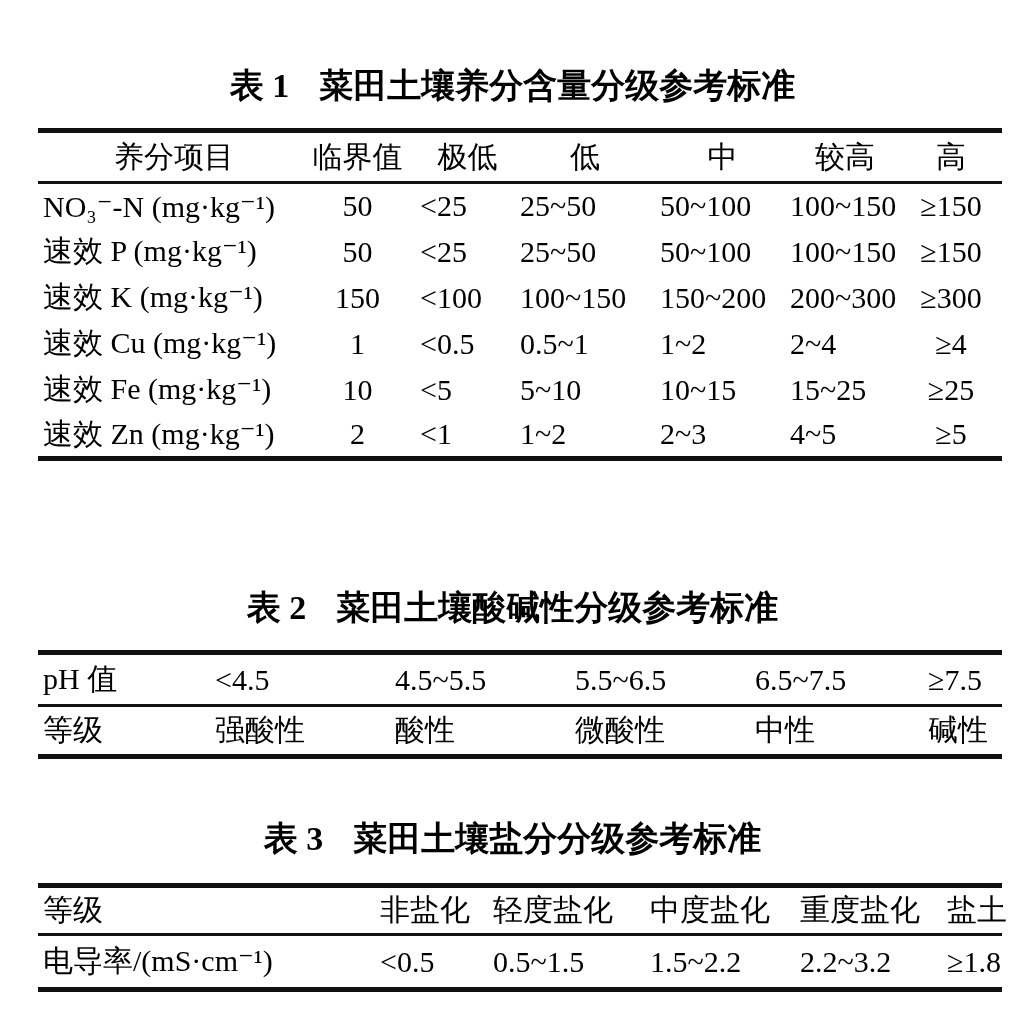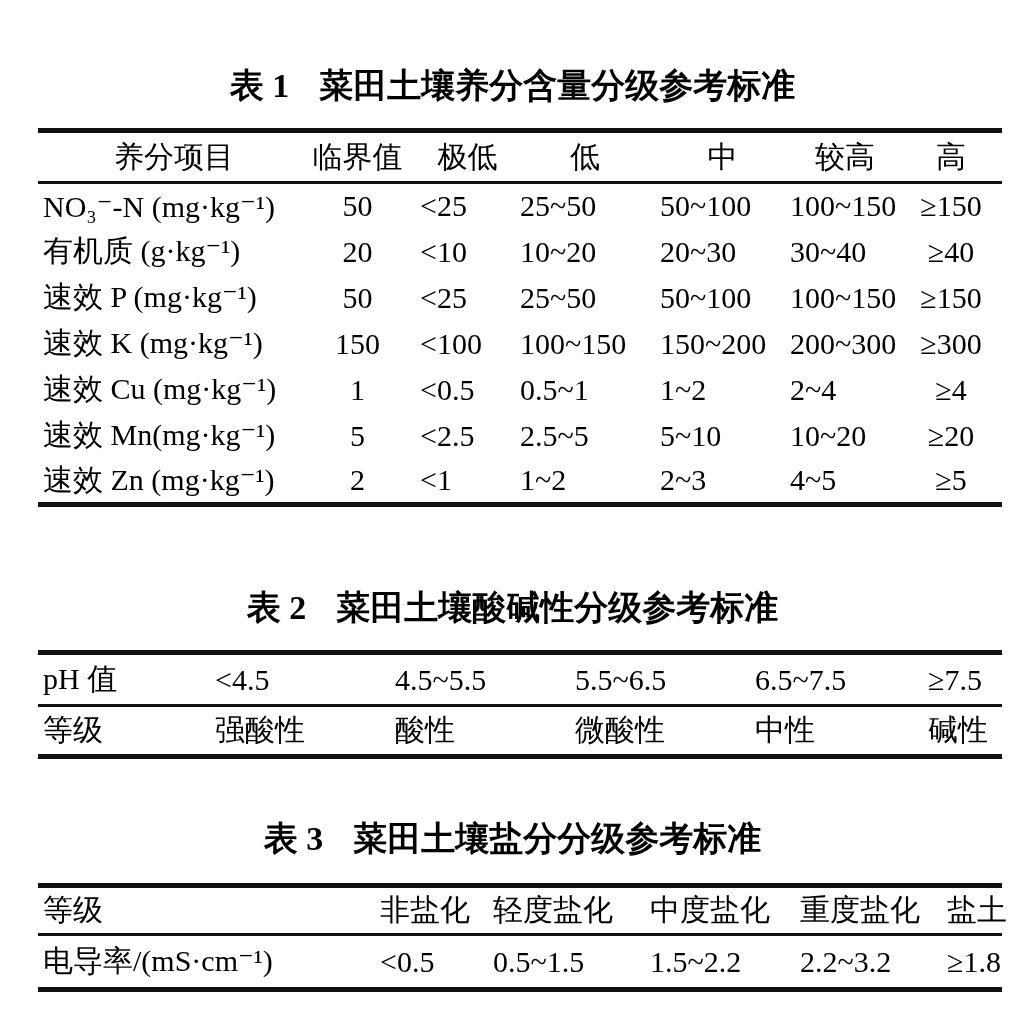--- a/index.html
+++ b/index.html
@@ -106,29 +106,20 @@
         <tr>
           <td class="pl5">NO₃⁻-N (mg·kg⁻¹)</td>
           <td class="ac">50</td>
           <td class="pl10">&lt;25</td>
           <td class="pl5">25~50</td>
           <td class="pl10">50~100</td>
           <td class="pl5">100~150</td>
           <td class="ac">≥150</td>
         </tr>
         <tr>
-          <td class="pl5">有机质 (g·kg⁻¹)</td>
-          <td class="ac">20</td>
-          <td class="pl10">&lt;10</td>
-          <td class="pl5">10~20</td>
-          <td class="pl10">20~30</td>
-          <td class="pl5">30~40</td>
-          <td class="ac">≥40</td>
-        </tr>
-        <tr>
           <td class="pl5">速效 P (mg·kg⁻¹)</td>
           <td class="ac">50</td>
           <td class="pl10">&lt;25</td>
           <td class="pl5">25~50</td>
           <td class="pl10">50~100</td>
           <td class="pl5">100~150</td>
           <td class="ac">≥150</td>
         </tr>
         <tr>
           <td class="pl5">速效 K (mg·kg⁻¹)</td>
@@ -142,27 +133,27 @@
         <tr>
           <td class="pl5">速效 Cu (mg·kg⁻¹)</td>
           <td class="ac">1</td>
           <td class="pl10">&lt;0.5</td>
           <td class="pl5">0.5~1</td>
           <td class="pl10">1~2</td>
           <td class="pl5">2~4</td>
           <td class="ac">≥4</td>
         </tr>
         <tr>
-          <td class="pl5">速效 Mn(mg·kg⁻¹)</td>
-          <td class="ac">5</td>
-          <td class="pl10">&lt;2.5</td>
-          <td class="pl5">2.5~5</td>
-          <td class="pl10">5~10</td>
-          <td class="pl5">10~20</td>
-          <td class="ac">≥20</td>
+          <td class="pl5">速效 Fe (mg·kg⁻¹)</td>
+          <td class="ac">10</td>
+          <td class="pl10">&lt;5</td>
+          <td class="pl5">5~10</td>
+          <td class="pl10">10~15</td>
+          <td class="pl5">15~25</td>
+          <td class="ac">≥25</td>
         </tr>
         <tr>
           <td class="pl5">速效 Zn (mg·kg⁻¹)</td>
           <td class="ac">2</td>
           <td class="pl10">&lt;1</td>
           <td class="pl5">1~2</td>
           <td class="pl10">2~3</td>
           <td class="pl5">4~5</td>
           <td class="ac">≥5</td>
         </tr>

